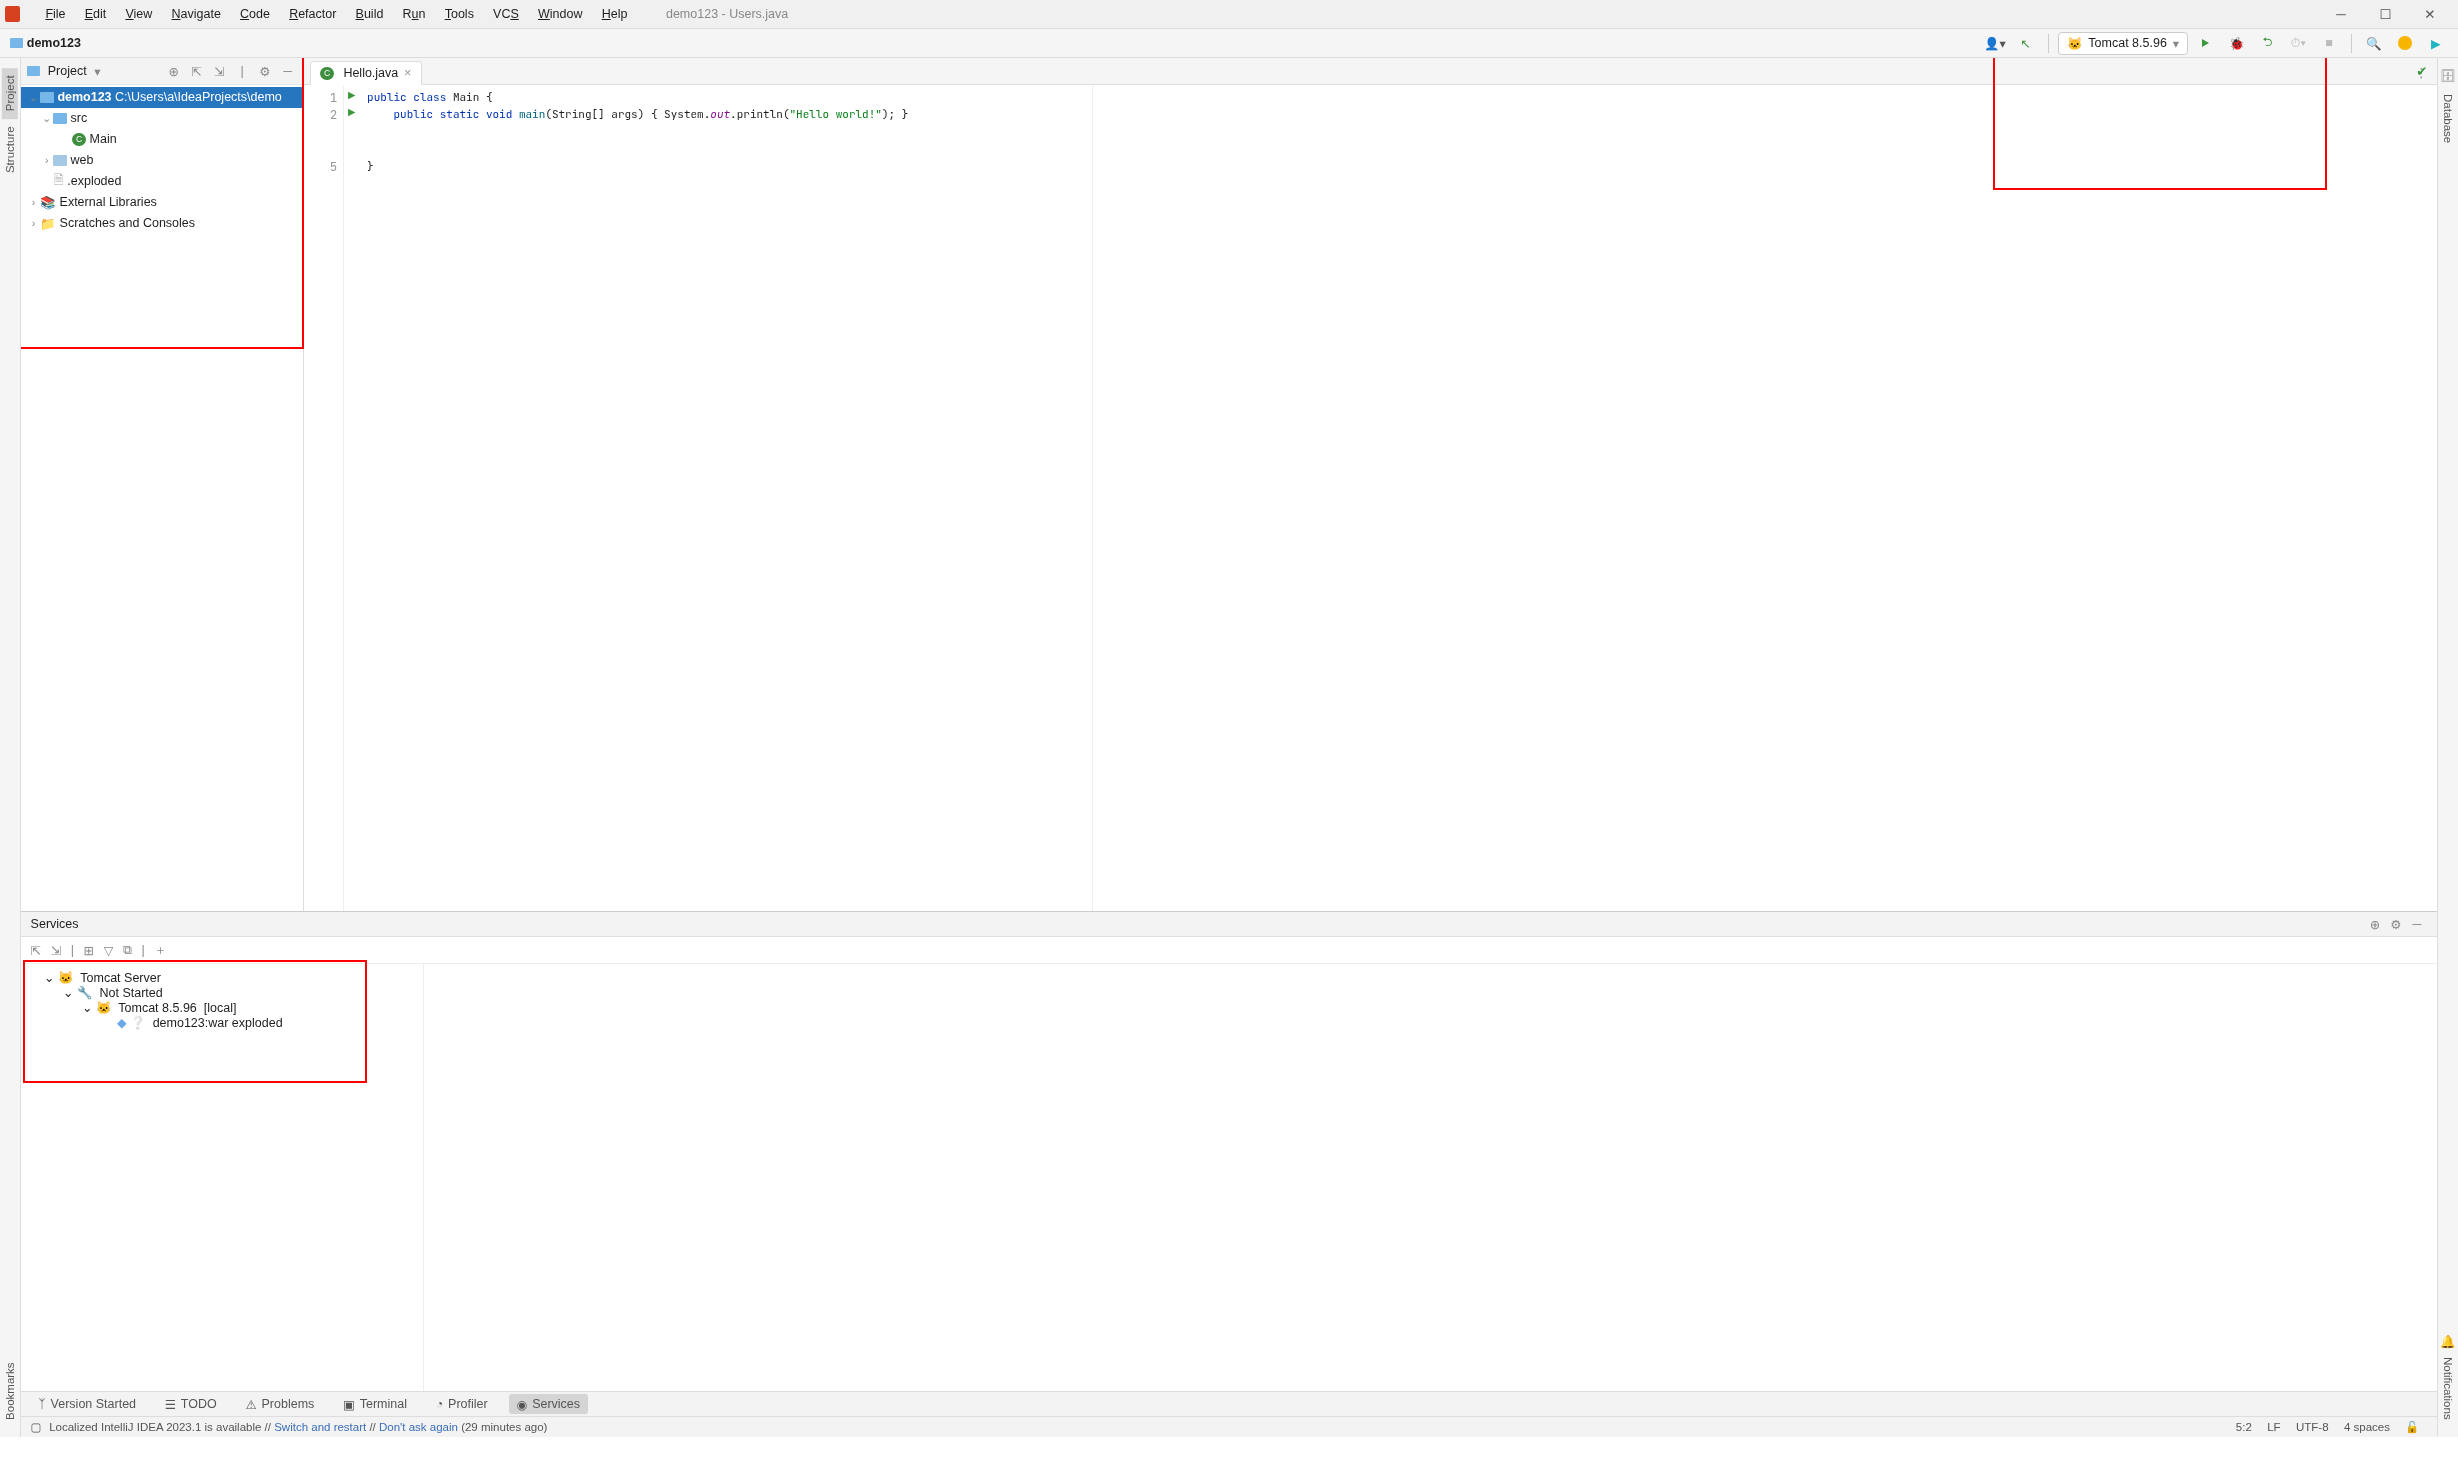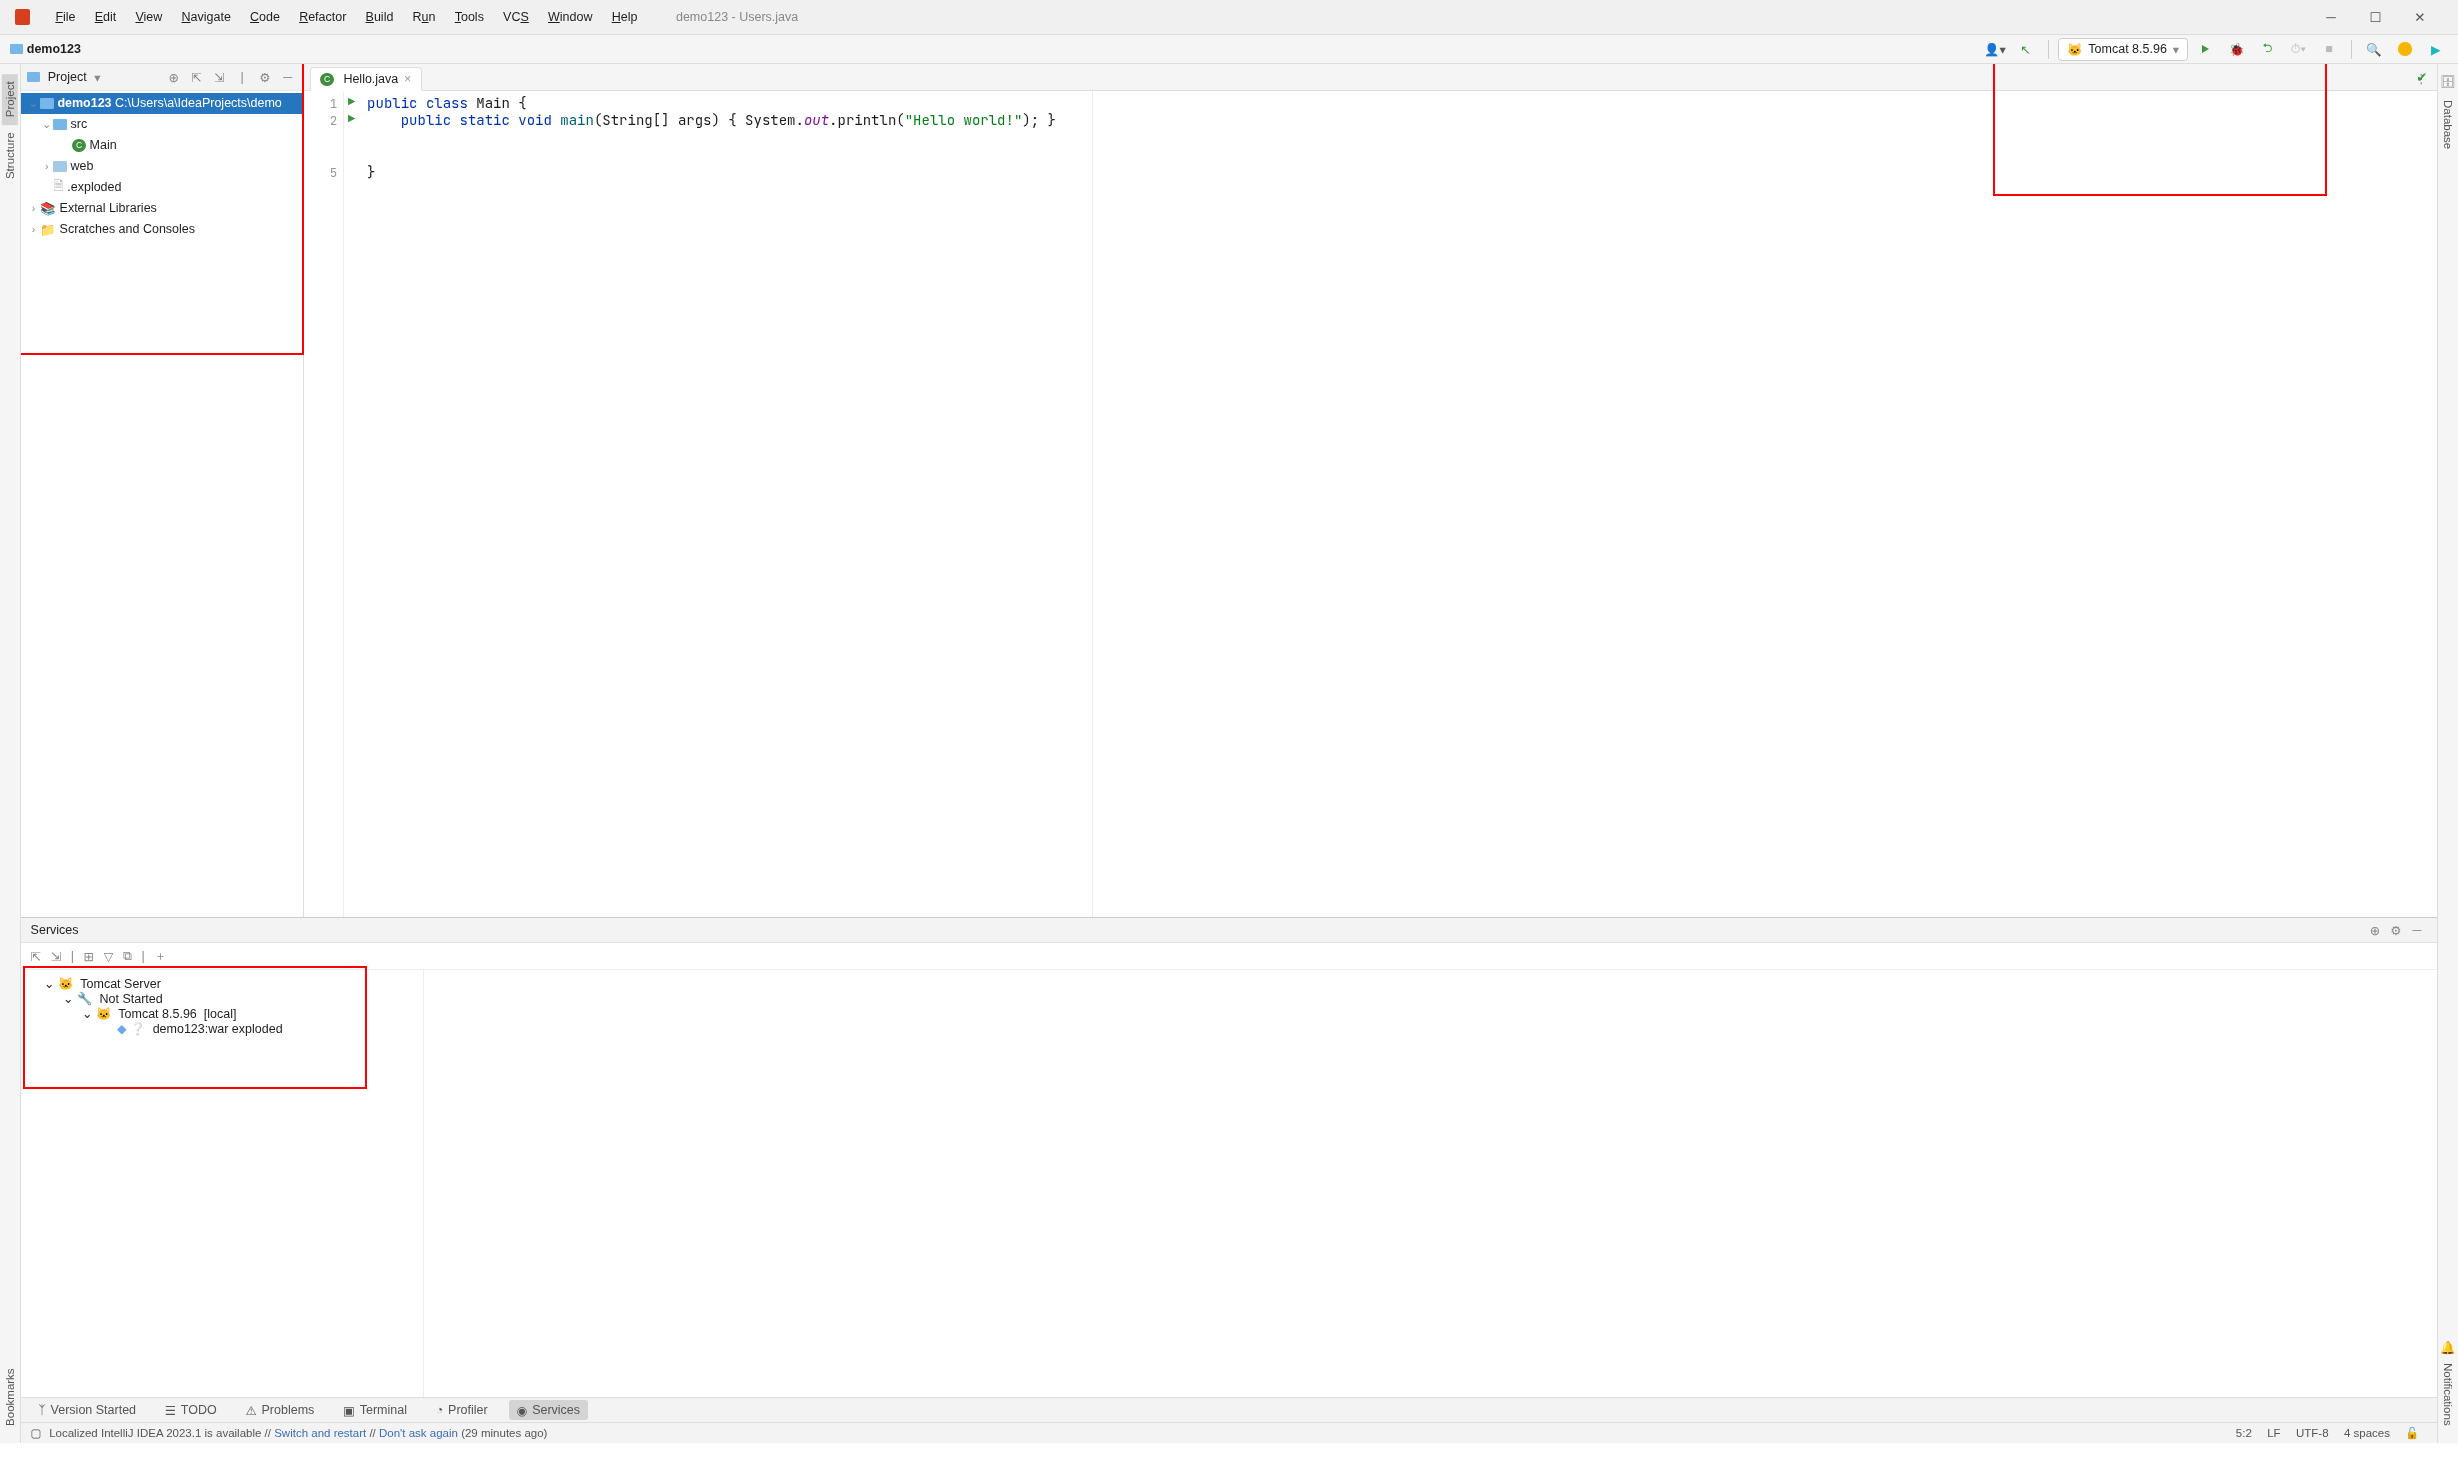--- a/index.html
+++ b/index.html
@@ -7,24 +7,24 @@
   font-family: "Segoe UI", Arial, sans-serif;
   font-size: 12.5px;
   color: #1e1e1e;
   background: #fff;
   width: 2458px;
   height: 1479px;
   overflow: hidden;
   transform-origin: top left;
 }
 .menu-bar {
-  height: 35px;
+  height: 29px;
   display: flex;
   align-items: center;
-  padding: 0 15px;
+  padding: 0 5px;
   background: #f0f0f0;
   border-bottom: 1px solid #ddd;
 }
 .app-icon {
   width: 15.4px; height: 15.4px;
   background: #d6401e;
   border-radius: 1.9px;
   margin-right: 15.4px;
 }
 .menu-bar .menu-item { padding: 3.8px 9.6px; cursor: default; }
@@ -83,21 +83,21 @@
 .c-icon{display:inline-flex;width:13.4px;height:13.4px;background:#3f8e3f;border-radius:50%;color:#fff;font-size:8.6px;align-items:center;justify-content:center;margin-right:3.8px;}
 .editor-area { flex:1; display:flex; flex-direction:column; background:#fff; position:relative;}
 .editor-tabs { height:27px; display:flex; align-items:flex-end; padding-left:5.8px; border-bottom:1px solid #ddd; background:#f5f5f5;}
 .editor-tab { display:flex; align-items:center; gap:5.8px; padding:3.8px 9.6px; background:#fff; border:1px solid #ddd; border-bottom:1px solid #fff; border-radius:3.8px 3.8px 0 0; margin-bottom:-1px;}
 .editor-more { margin-left:auto; padding:3.8px 9.6px; color:#888; cursor:default;}
 .code-area { flex:1; display:flex; overflow:hidden;}
 .gutter { width:40px; background:#fff; border-right:1px solid #eee; text-align:right; color:#999; padding:3.8px 5.8px 0 0; font-family:"JetBrains Mono",Consolas,monospace; font-size:12.5px; line-height:17.3px;}
 .gutter .ln{height:17.3px;}
 .run-gutter{width:15.4px;padding-top:3.8px;}
 .run-gutter .ln{height:17.3px;text-align:center;font-size:9.6px;color:#3c963c;}
-.code { flex:1; font-family:"JetBrains Mono",Consolas,monospace; font-size:14px; line-height:17.3px; padding:3.8px 0 0 7.7px; white-space:pre; position:relative;}
+.code { flex:1; font-family:"JetBrains Mono",Consolas,monospace; font-size:11px; line-height:17.3px; padding:3.8px 0 0 7.7px; white-space:pre; position:relative;}
 .kw{color:#0033b3;} .fn{color:#00627a;} .str{color:#067d17;} .fld{color:#871094;font-style:italic;}
 .code-check{position:absolute;top:5.8px;right:9.6px;color:#3c963c;font-size:13.4px;}
 .code-divider{position:absolute; top:27px; bottom:0; left:788px; width:1px; background:#eee;}
 .services-panel {
   height:480px; border-top:1px solid #ccc; display:flex; flex-direction:column; background:#fff;
 }
 .services-header { height:25px; display:flex; align-items:center; padding:0 9.6px; background:#f3f3f3; border-bottom:1px solid #e0e0e0;}
 .services-header .spacer{flex:1;}
 .services-header .hbtn{width:21px;text-align:center;color:#888;cursor:default;}
 .services-toolbar{height:27px;display:flex;align-items:center;padding:0 9.6px;gap:9.6px;border-bottom:1px solid #eee;color:#888;}

